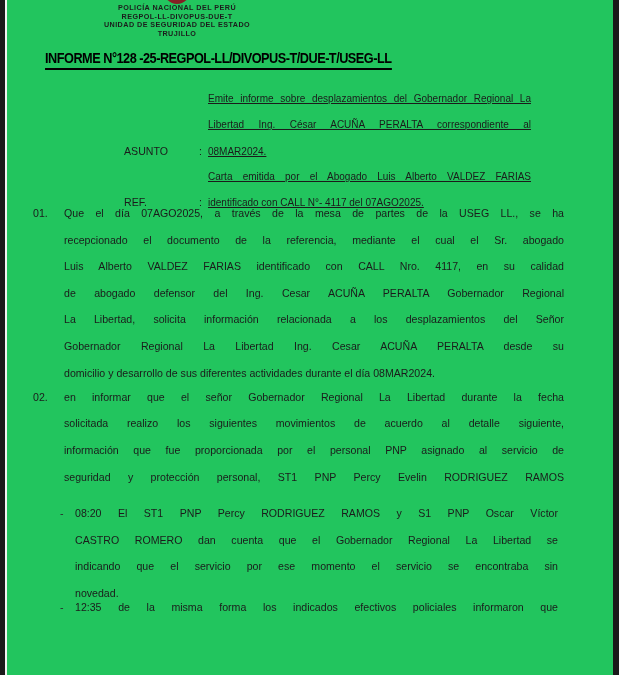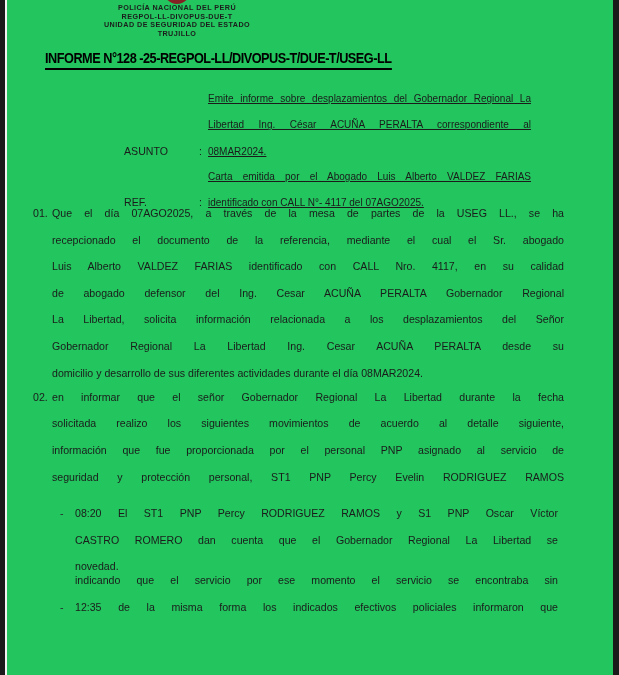--- a/index.html
+++ b/index.html
@@ -161,21 +161,21 @@
     width: 606px;
   }
   .num-item {
     display: flex;
     align-items: flex-start;
     margin-bottom: 11px;
     padding-left: 26px;
     padding-right: 49px;
   }
   .num-marker {
-    width: 19px;
+    width: 31px;
     flex: 0 0 auto;
     font-size: 10.6px;
     line-height: 13.3px;
   }
   .num-text {
     flex: 1 1 auto;
     font-size: 10.6px;
     line-height: 13.3px;
     text-align: justify;
   }
@@ -297,22 +297,22 @@
       </div>
     </div>
 
     <div class="bullet-list">
 
       <div class="bullet-item">
         <div class="bullet-dash">-</div>
         <div class="bullet-text">
           <span class="ln">08:20 El ST1 PNP Percy RODRIGUEZ RAMOS y S1 PNP Oscar Víctor</span>
           <span class="ln">CASTRO ROMERO dan cuenta que el Gobernador Regional La Libertad se</span>
+          <span class="ln">indicando que el servicio por ese momento el servicio se encontraba sin</span>
           <span class="ln last">novedad.</span>
-          <span class="ln">indicando que el servicio por ese momento el servicio se encontraba sin</span>
         </div>
       </div>
 
       <div class="bullet-item">
         <div class="bullet-dash">-</div>
         <div class="bullet-text">
           <span class="ln">12:35 de la misma forma los indicados efectivos policiales informaron que</span>
 
         </div>
       </div>

